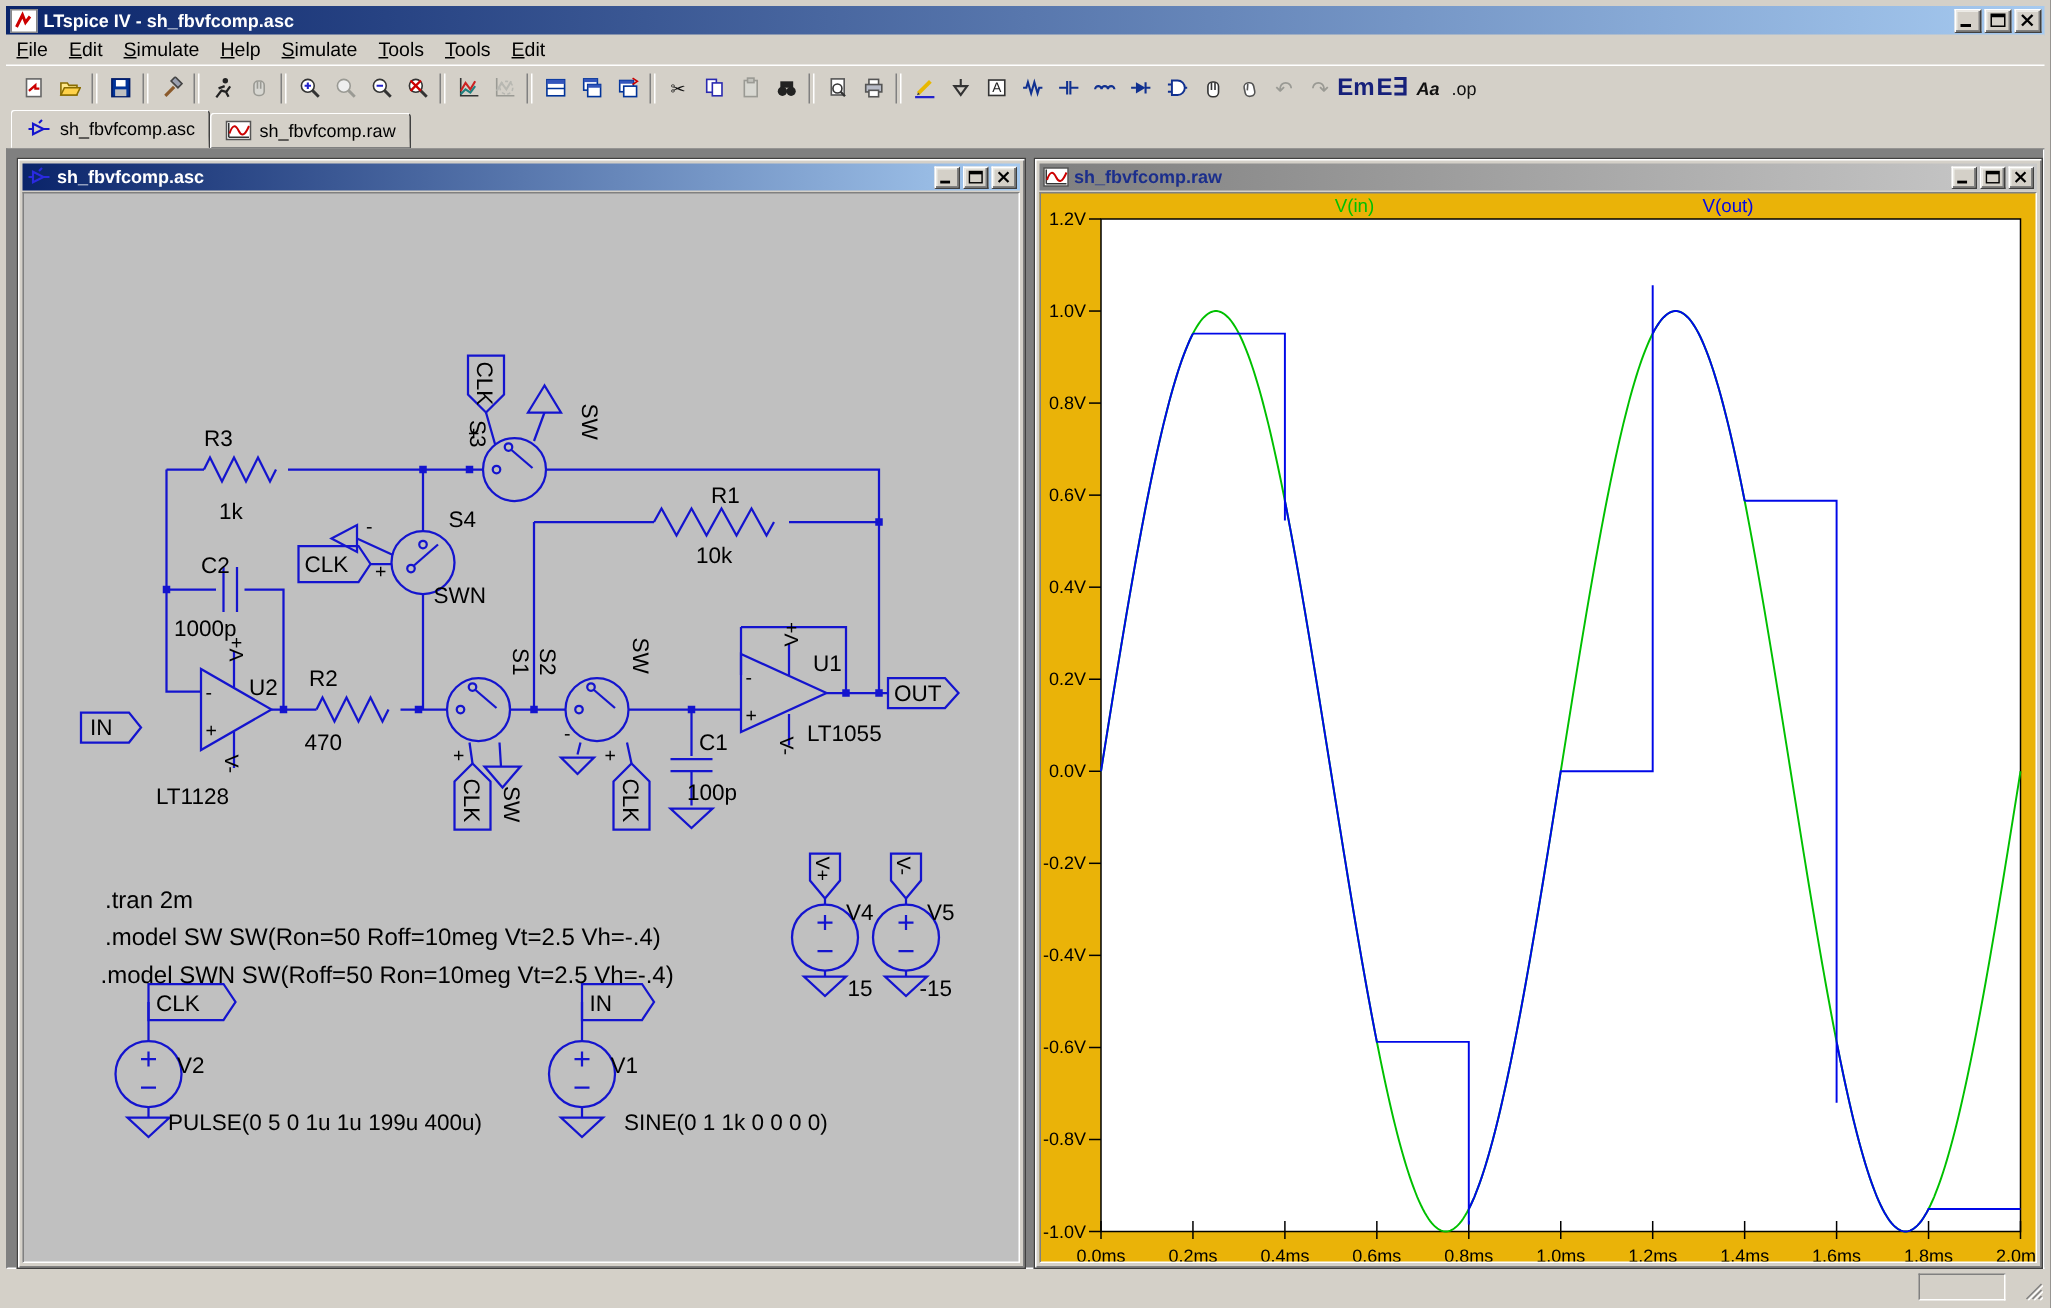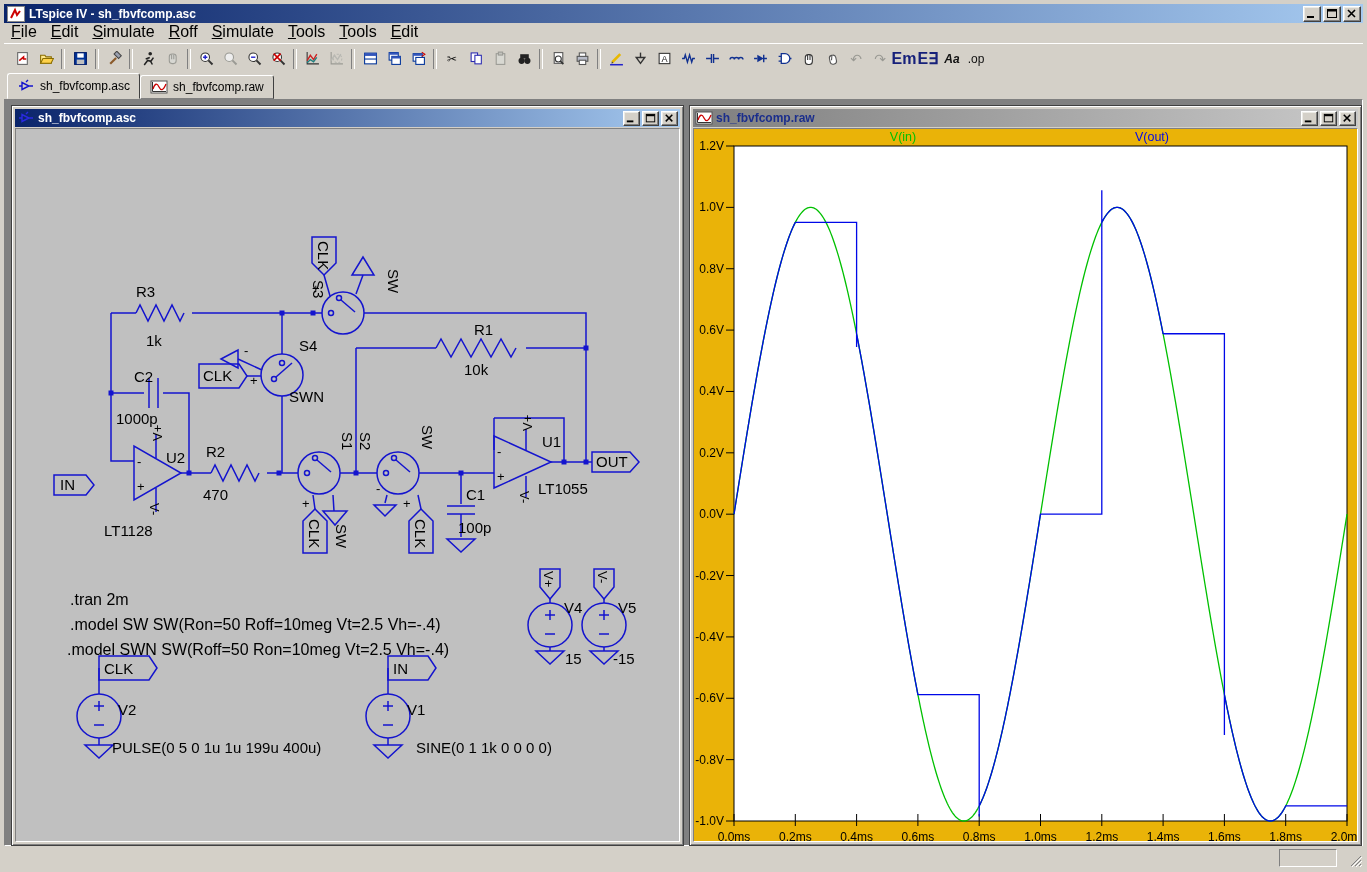--- a/index.html
+++ b/index.html
@@ -8,21 +8,21 @@
   
   .titlebar-main{position:absolute;left:2px;top:2px;right:2px;height:20px;background:linear-gradient(to right,#0a246a,#a6caf0);display:flex;align-items:center;color:#fff;font-weight:bold;font-size:12px;padding-left:3px;gap:4px}
   .tb-title{flex:1 1 auto;white-space:nowrap}
   .appicon{width:16px;height:14px;background:#fff;border:1px solid #888;position:relative;flex:0 0 auto}
   .appicon svg{position:absolute;inset:0}
   .wbtns{display:flex;gap:2px;margin-right:2px}
   .wbtn{width:16px;height:14px;background:#d4d0c8;border:1px solid;border-color:#fff #404040 #404040 #fff;box-shadow:inset -1px -1px 0 #808080,inset 1px 1px 0 #ecebe6;position:relative}
   .wbtn svg{position:absolute;inset:0}
   .wbtn-s{width:15px;height:13px}
   
-  .menubar{position:absolute;left:2px;top:21px;right:2px;height:20px;background:#d4d0c8;display:flex;align-items:flex-end;font-size:16px;color:#000;border-bottom:1px solid #d4d0c8}
+  .menubar{position:absolute;left:2px;top:21px;right:2px;height:20px;background:#d4d0c8;display:flex;align-items:flex-start;font-size:13px;color:#000;border-bottom:1px solid #d4d0c8}
   .menu-item{display:inline-block;padding:2px 7px}
   .menu-item::first-letter{text-decoration:underline}
   
   .toolbar{position:absolute;left:2px;top:41px;right:2px;height:29px;background:#d4d0c8;display:flex;align-items:center;border-top:1px solid #fff;padding-left:6px}
   .tbtn{width:24px;height:23px;display:flex;align-items:center;justify-content:center;flex:0 0 auto}
   .tbtn svg{width:15px;height:15px}
   .tsep{width:2px;height:20px;margin:0 3px;border-left:1px solid #808080;border-right:1px solid #fff;flex:0 0 auto}
   .tglyph{font-size:12px;color:#111;line-height:1}
   .tglyph.navy{color:#16207a;font-weight:bold;font-size:16px}
   .tglyph.gray{color:#9a9a94;font-size:14px}
@@ -87,21 +87,21 @@
             <path d="M4 3 L11 10 M11 3 L4 10" stroke="#000" stroke-width="1.6"></path>
           </svg>
         </span>
     </span>
   </div>
 
   <div class="menubar">
     <span class="menu-item">File</span>
     <span class="menu-item">Edit</span>
     <span class="menu-item">Simulate</span>
-    <span class="menu-item">Roff</span>
+    <span class="menu-item">Help</span>
     <span class="menu-item">Simulate</span>
     <span class="menu-item">Tools</span>
     <span class="menu-item">Tools</span>
     <span class="menu-item">Edit</span>
   </div>
 
   <div class="toolbar">
     <span class="tbtn">
         <svg viewBox="0 0 14 14">
           <rect x="2.5" y="1.5" width="9" height="11" fill="#fff" stroke="#666"></rect>

